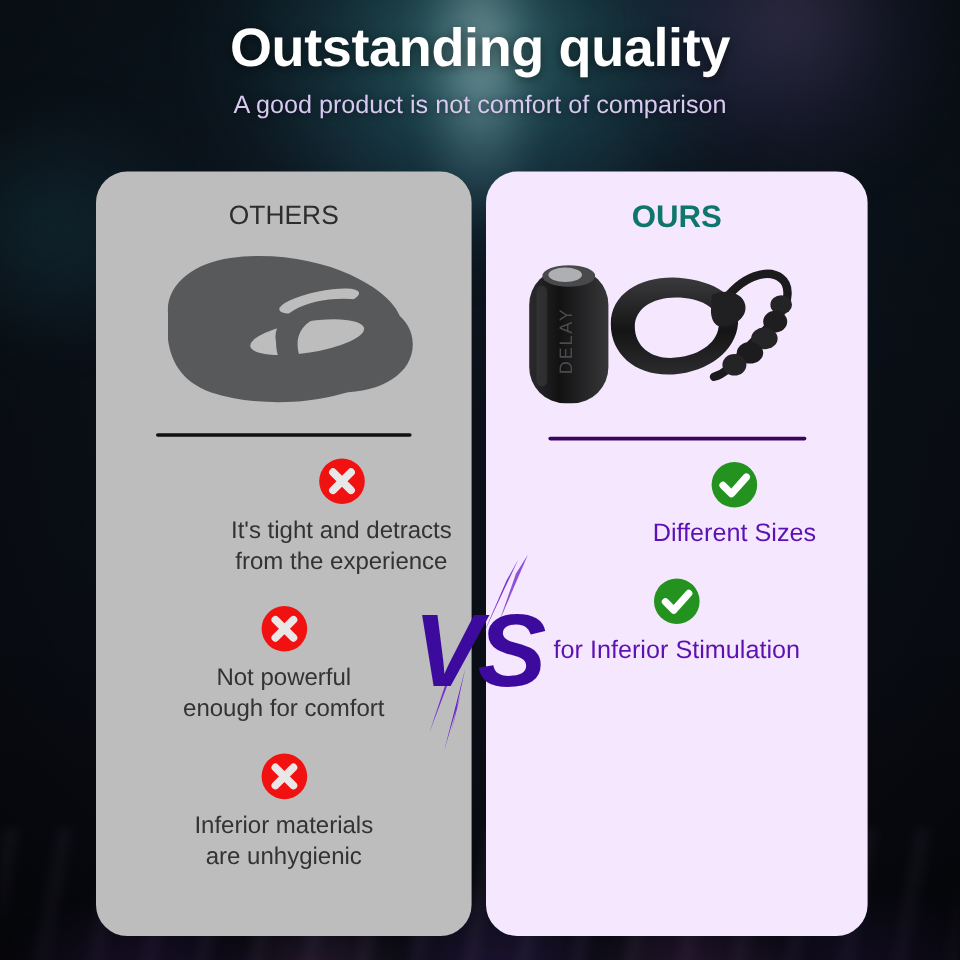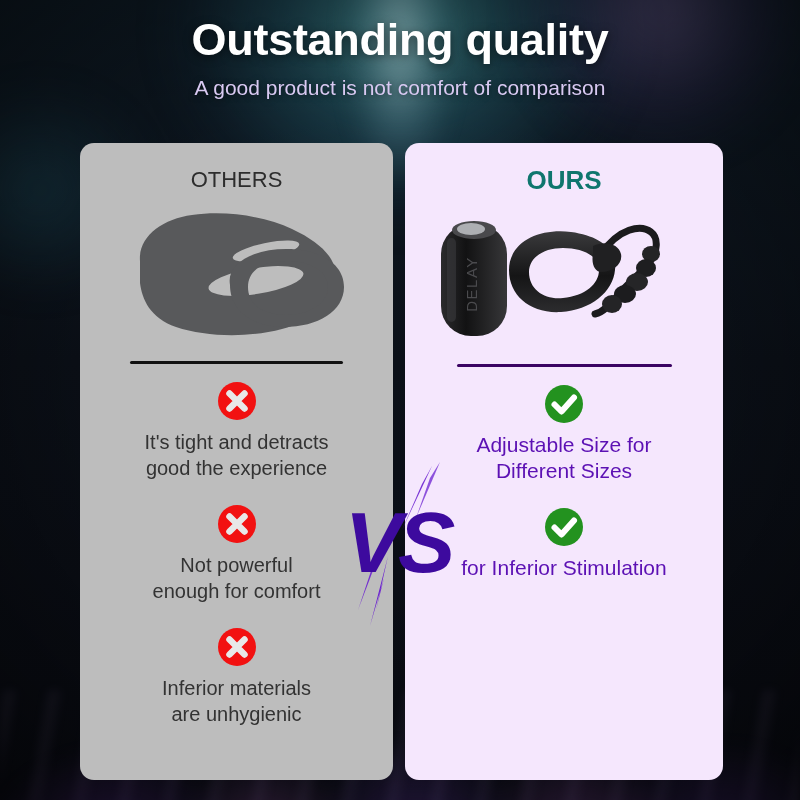--- a/index.html
+++ b/index.html
@@ -69,38 +69,38 @@
     font-size:45px;font-weight:bold;color:#ffffff;letter-spacing:-0.3px;
     line-height:56px;
     text-shadow:0 2px 10px rgba(0,0,0,0.55);
   }
   .subtitle{
     margin-top:6px;font-size:21px;color:#d9c9f2;line-height:28px;
     text-shadow:0 1px 6px rgba(0,0,0,0.5);
   }
 
   
-  .card{position:absolute;top:143px;height:637px;border-radius:14px;overflow:hidden;}
+  .card{position:absolute;top:143px;height:637px;border-radius:26px;overflow:hidden;}
   .card-others{left:80px;width:313px;background:#bdbdbd;}
   .card-ours{left:405px;width:318px;background:#f5e7fd;}
 
   .card-head{width:100%;text-align:center;}
   .head-others{margin-top:24px;font-size:22px;color:#2d2d2d;font-weight:normal;}
   .head-ours{margin-top:22px;font-size:26px;color:#0f766e;font-weight:bold;}
 
   
   .art{position:relative;width:100%;height:152px;margin-top:6px;}
 
   .divider{height:3px;margin:0 auto;border-radius:2px;}
   .divider-others{width:213px;background:#111111;margin-top:10px;}
   .divider-ours{width:215px;background:#3b0463;margin-top:10px;}
 
   .feature-list{margin-top:14px;}
   .feature{width:100%;text-align:center;margin-top:22px;}
-  .feature:first-child{margin-top:16px;}
+  .feature:first-child{margin-top:16px;padding-left:48px;}
   .badge{display:block;margin:0 auto;}
   .feature-text{margin-top:7px;line-height:26px;}
   .text-others{font-size:20px;color:#333333;}
   .text-ours{font-size:21px;color:#5c11b4;}
 
   
   .vs{position:absolute;left:336px;top:460px;width:128px;height:172px;z-index:9;}
 </style>
 </head>
 <body>
@@ -146,21 +146,21 @@
 
     <div class="feature-list">
 
       <div class="feature">
         <svg class="badge" width="42" height="42" viewBox="0 0 42 42">
           <circle cx="21" cy="21" r="19" fill="#f21111"></circle>
           <path d="M13.5 13.5 L28.5 28.5 M28.5 13.5 L13.5 28.5" stroke="#e8e8e8" stroke-width="6.5" stroke-linecap="round"></path>
         </svg>
         <div class="feature-text text-others">
           <div>It's tight and detracts</div>
-          <div>good the experience</div>
+          <div>from the experience</div>
         </div>
       </div>
 
       <div class="feature">
         <svg class="badge" width="42" height="42" viewBox="0 0 42 42">
           <circle cx="21" cy="21" r="19" fill="#f21111"></circle>
           <path d="M13.5 13.5 L28.5 28.5 M28.5 13.5 L13.5 28.5" stroke="#e8e8e8" stroke-width="6.5" stroke-linecap="round"></path>
         </svg>
         <div class="feature-text text-others">
           <div>Not powerful</div>
@@ -226,21 +226,20 @@
     <div class="divider divider-ours"></div>
 
     <div class="feature-list">
 
       <div class="feature">
         <svg class="badge" width="42" height="42" viewBox="0 0 42 42">
           <circle cx="21" cy="21" r="19" fill="#23921f"></circle>
           <path d="M11.5 21.5 L18.5 28.5 L31 14.5" stroke="#ffffff" stroke-width="6" fill="none" stroke-linecap="round" stroke-linejoin="round"></path>
         </svg>
         <div class="feature-text text-ours">
-          <div>Adjustable Size for</div>
           <div>Different Sizes</div>
         </div>
       </div>
 
 
       <div class="feature">
         <svg class="badge" width="42" height="42" viewBox="0 0 42 42">
           <circle cx="21" cy="21" r="19" fill="#23921f"></circle>
           <path d="M11.5 21.5 L18.5 28.5 L31 14.5" stroke="#ffffff" stroke-width="6" fill="none" stroke-linecap="round" stroke-linejoin="round"></path>
         </svg>

